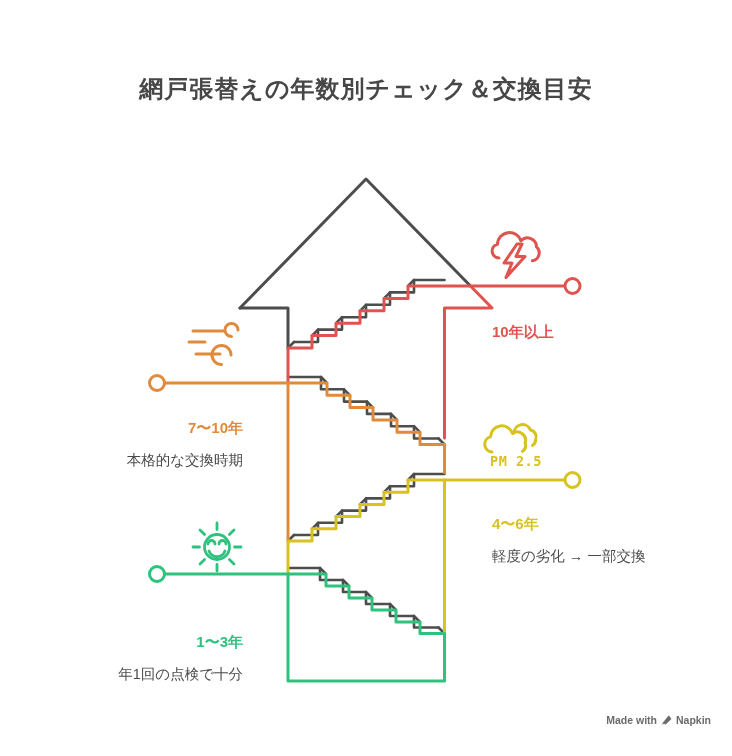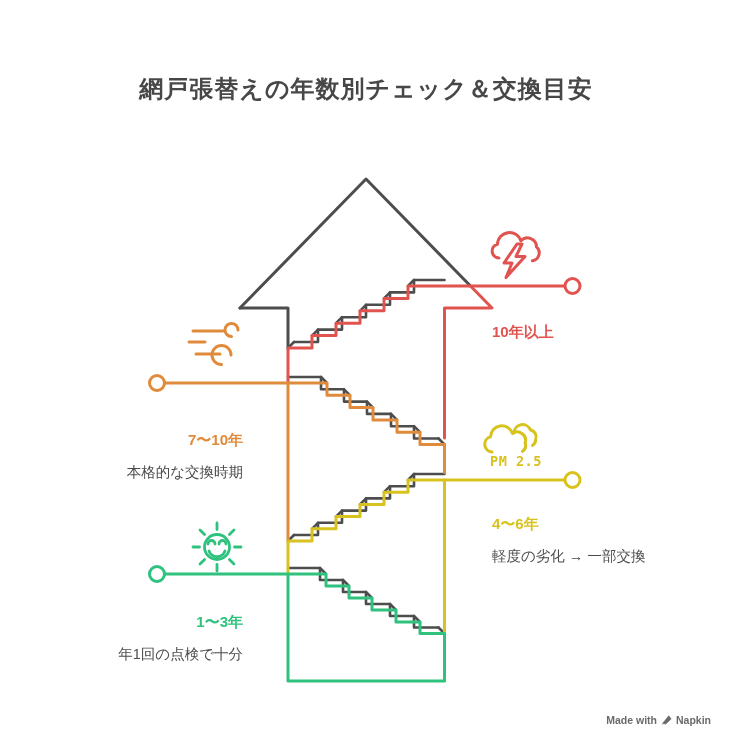--- a/index.html
+++ b/index.html
@@ -19,24 +19,24 @@
     font-family:Liberation Serif, serif;
   }
   .stage-label{position:absolute;display:flex;flex-direction:column;gap:16px;}
   .stage-label.left{right:489px;width:220px;text-align:right;align-items:flex-end;}
   .stage-label.right{left:492px;width:230px;text-align:left;align-items:flex-start;justify-content:center;}
   .stage-years{font-size:15px;font-weight:bold;line-height:1.1;}
   .stage-desc{font-size:14.5px;color:#4b4b4b;line-height:1.1;}
   .c-red{color:#e0534f;}
   .c-orange{color:#e08b3c;}
   .c-yellow{color:#d8c21d;}
-  .c-green{color:#2ec27e;}
+  .c-green{color:#2ec27e;margin-top:20px;}
   .pos-red{top:324px;}
   .pos-yellow{top:516px;}
-  .pos-orange{top:432px;justify-content:flex-end;}
+  .pos-orange{top:420px;justify-content:flex-end;}
   .pos-green{top:614px;}
   .watermark{
     position:absolute;top:714px;right:21px;
     display:flex;align-items:flex-start;gap:4px;
     font-size:10.5px;font-weight:600;color:#6a6a6a;
   }
   .watermark svg{display:block;}
 </style>
 </head>
 <body>

